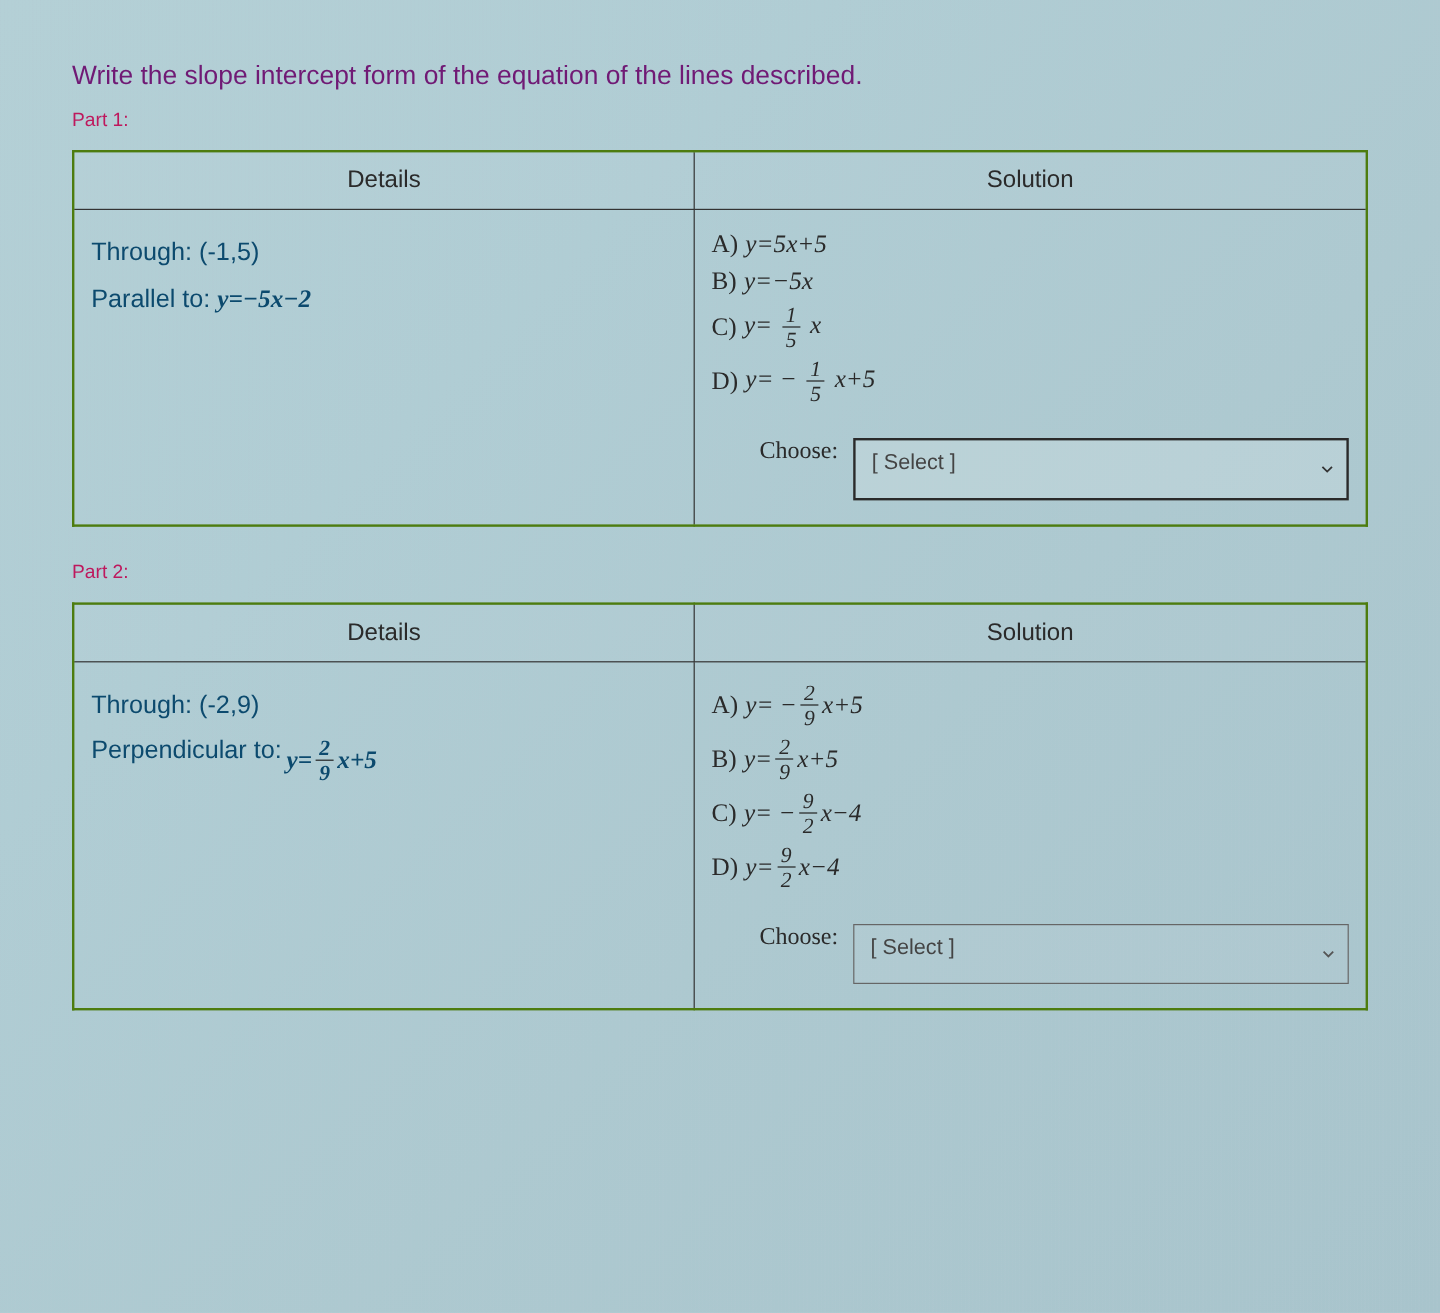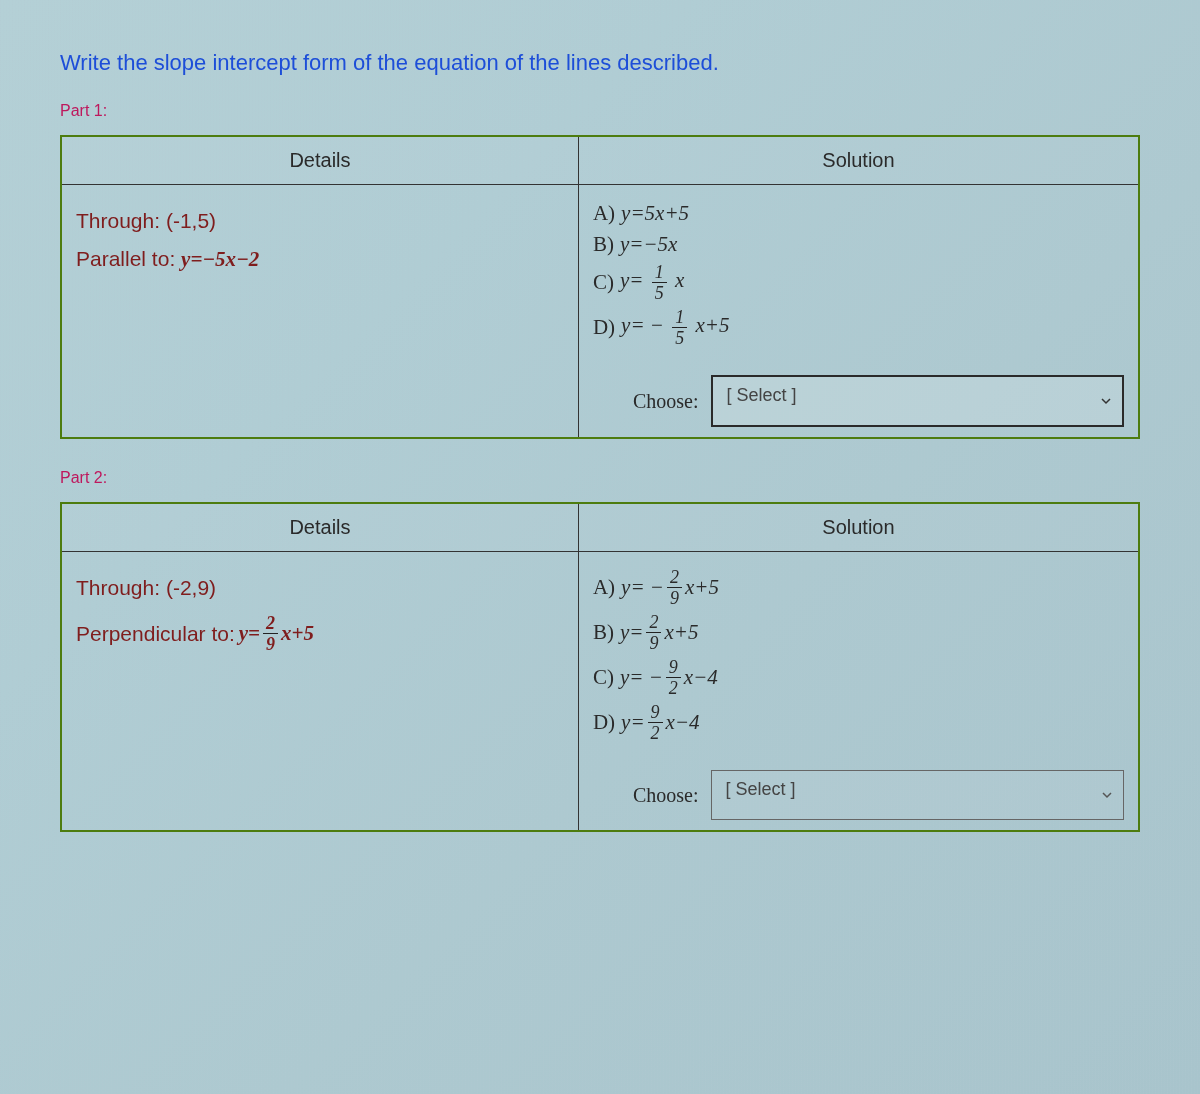--- a/index.html
+++ b/index.html
@@ -9,22 +9,22 @@
       font-family: Arial, sans-serif;
       background: #b8d4d8;
       background-image:
         repeating-linear-gradient(90deg, rgba(180,200,210,0.15) 0, rgba(180,200,210,0.15) 1px, transparent 1px, transparent 3px),
         linear-gradient(135deg, #b4d0d6 0%, #b0cdd4 30%, #adc9d0 60%, #a8c4cc 100%);
       min-height: 1094px;
       color: #222;
     }
     .instruction {
       font-size: 22px;
-      margin: 20px 20px 26px 20px;
-      color: #1d4ed8;
+      margin: 20px 20px 16px 20px;
+      color: #701a75;
     }
     .part-label {
       font-size: 16px;
       margin: 2px 20px 15px 20px;
       color: #be185d;
     }
     table.qtable {
       border-collapse: collapse;
       width: calc(100% - 40px);
       margin: 0 20px 30px 20px;
@@ -39,21 +39,21 @@
       font-weight: normal;
       font-size: 20px;
       text-align: center;
       padding: 12px;
       color: #2a2a2a;
       background: rgba(255,255,255,0.03);
     }
     .details-cell {
       width: 48%;
       font-size: 21px;
-      color: #7f1d1d;
+      color: #0c4a6e;
       padding: 30px 14px 30px 14px;
     }
     .details-cell .line { margin: 14px 0; }
     .eq { font-style: italic; font-family: "Times New Roman", serif; }
     .bold { font-weight: bold; }
     .solution-cell {
       width: 52%;
       font-size: 21px;
       color: #2a2a2a;
     }
@@ -65,22 +65,23 @@
       align-items: center;
       vertical-align: middle;
       font-size: 18px;
       line-height: 1;
       margin: 0 3px;
     }
     .frac .num { border-bottom: 1.5px solid #222; padding: 0 3px 1px 3px; }
     .frac .den { padding: 1px 3px 0 3px; }
     .choose-row {
       margin-top: 28px;
+      margin-bottom: 10px;
       display: flex;
-      align-items: center;
+      align-items: flex-start;
       gap: 12px;
       padding-left: 40px;
     }
     .choose-label {
       font-size: 20px;
       font-family: "Times New Roman", serif;
       color: #2a2a2a;
     }
     .dropdown {
       flex: 1;
@@ -184,21 +185,21 @@
       <tr>
     <th>Details</th>
     <th>Solution</th>
   </tr>
   <tr>
     <td class="details-cell">
       <div class="line">
         <span>Through:</span>
         <span>(-2,9)</span>
       </div>
-      <div class="line" style="display:flex;align-items:center;gap:4px;">
+      <div class="line" style="display:flex;gap:4px;">
         <span>Perpendicular to:</span>
         <span class="eq bold" style="display:flex;align-items:center;">
           <span>y=</span>
           <span class="frac">
                 <span class="num">2</span>
                 <span class="den">9</span>
               </span>
           <span>x+5</span>
         </span>
       </div>

